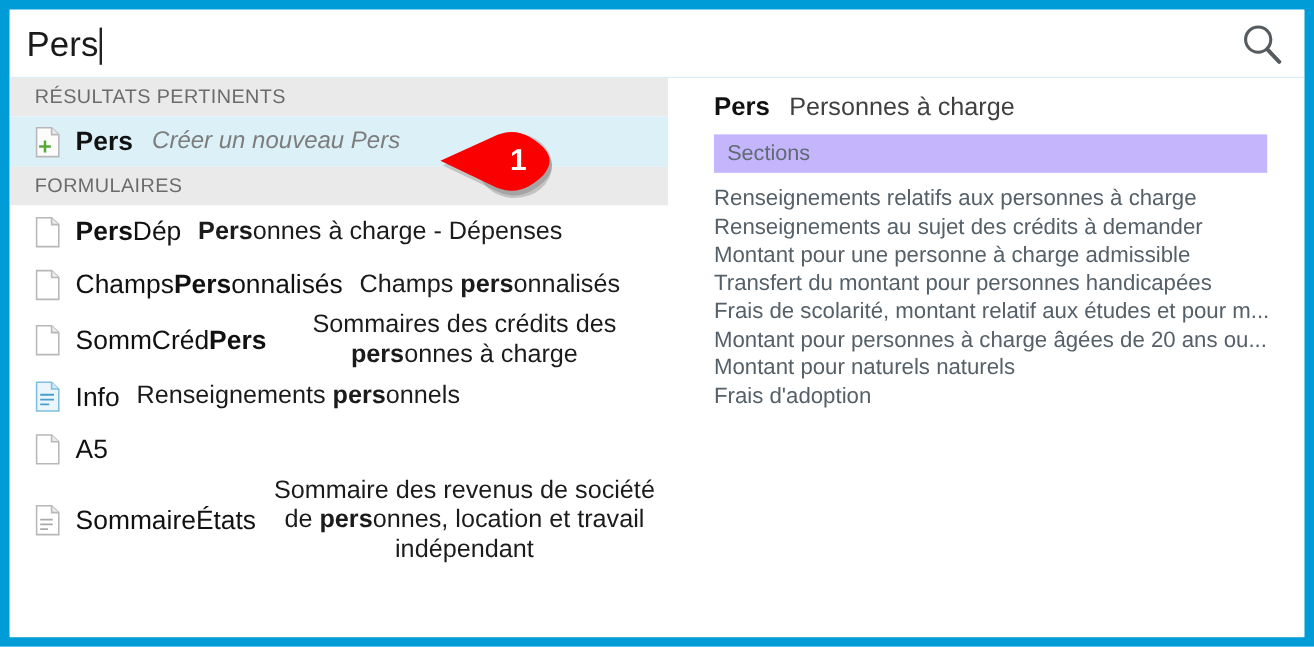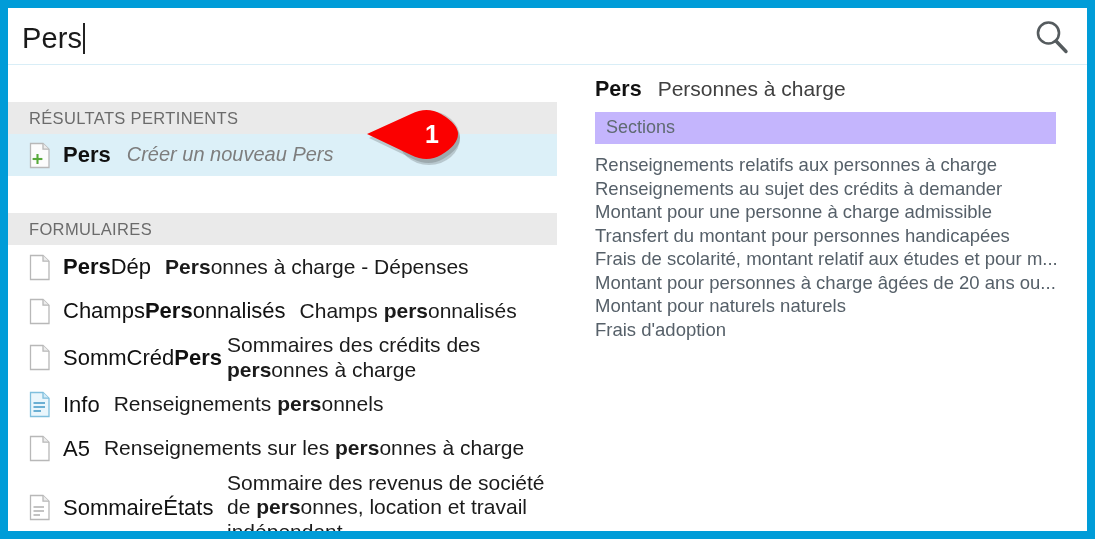--- a/index.html
+++ b/index.html
@@ -99,21 +99,20 @@
   
   .group-header {
     background: #eaeaea;
     color: #6b6b6b;
     font-size: 16.5px;
     padding: 7px 0 7px 21px;
     letter-spacing: 0.35px;
     box-sizing: border-box;
     height: 32px;
     line-height: 18px;
-    margin-top: 37px;
   }
 
   
   .row {
     display: flex;
     align-items: center;
     padding: 0 10px 0 21px;
     box-sizing: border-box;
     min-height: 38px;
   }
@@ -150,20 +149,21 @@
     text-align: right;
   }
   .row.form-row {
     min-height: 44px;
     align-items: center;
   }
   .row.form-row .code { min-width: 0; }
   .desc.wrapped {
     max-width: 320px;
     white-space: normal;
+    text-align: center;
   }
 
   
   .right-title {
     padding: 12px 0 10px 38px;
     font-size: 21px;
     color: #1b1b1b;
     display: flex;
     align-items: baseline;
   }
@@ -308,21 +308,20 @@
         </div>
 
         <div class="row form-row">
           <span class="icon">
             <svg width="22" height="27" viewBox="0 0 22 27">
               <path d="M1.5 1.5 H14 L20 7.2 V25.5 H1.5 Z" fill="#ffffff" stroke="#b8b8b8" stroke-width="1.3"></path>
               <path d="M14 1.5 V7.2 H20" fill="#ececec" stroke="#b8b8b8" stroke-width="1.3"></path>
             </svg>
           </span>
           <span class="code"><span>A5</span></span>
-          <span class="desc"><span>Renseignements sur les </span><b>pers</b><span>onnes à charge</span></span>
         </div>
 
         <div class="row form-row">
           <span class="icon">
             <svg width="22" height="27" viewBox="0 0 22 27">
               <path d="M1.5 1.5 H14 L20 7.2 V25.5 H1.5 Z" fill="#ffffff" stroke="#b8b8b8" stroke-width="1.3"></path>
               <path d="M14 1.5 V7.2 H20" fill="#ececec" stroke="#b8b8b8" stroke-width="1.3"></path>
               <line x1="4.5" y1="13" x2="15" y2="13" stroke="#aaaaaa" stroke-width="1.4"></line>
               <line x1="4.5" y1="17" x2="15" y2="17" stroke="#aaaaaa" stroke-width="1.4"></line>
               <line x1="4.5" y1="21" x2="11" y2="21" stroke="#aaaaaa" stroke-width="1.4"></line>

